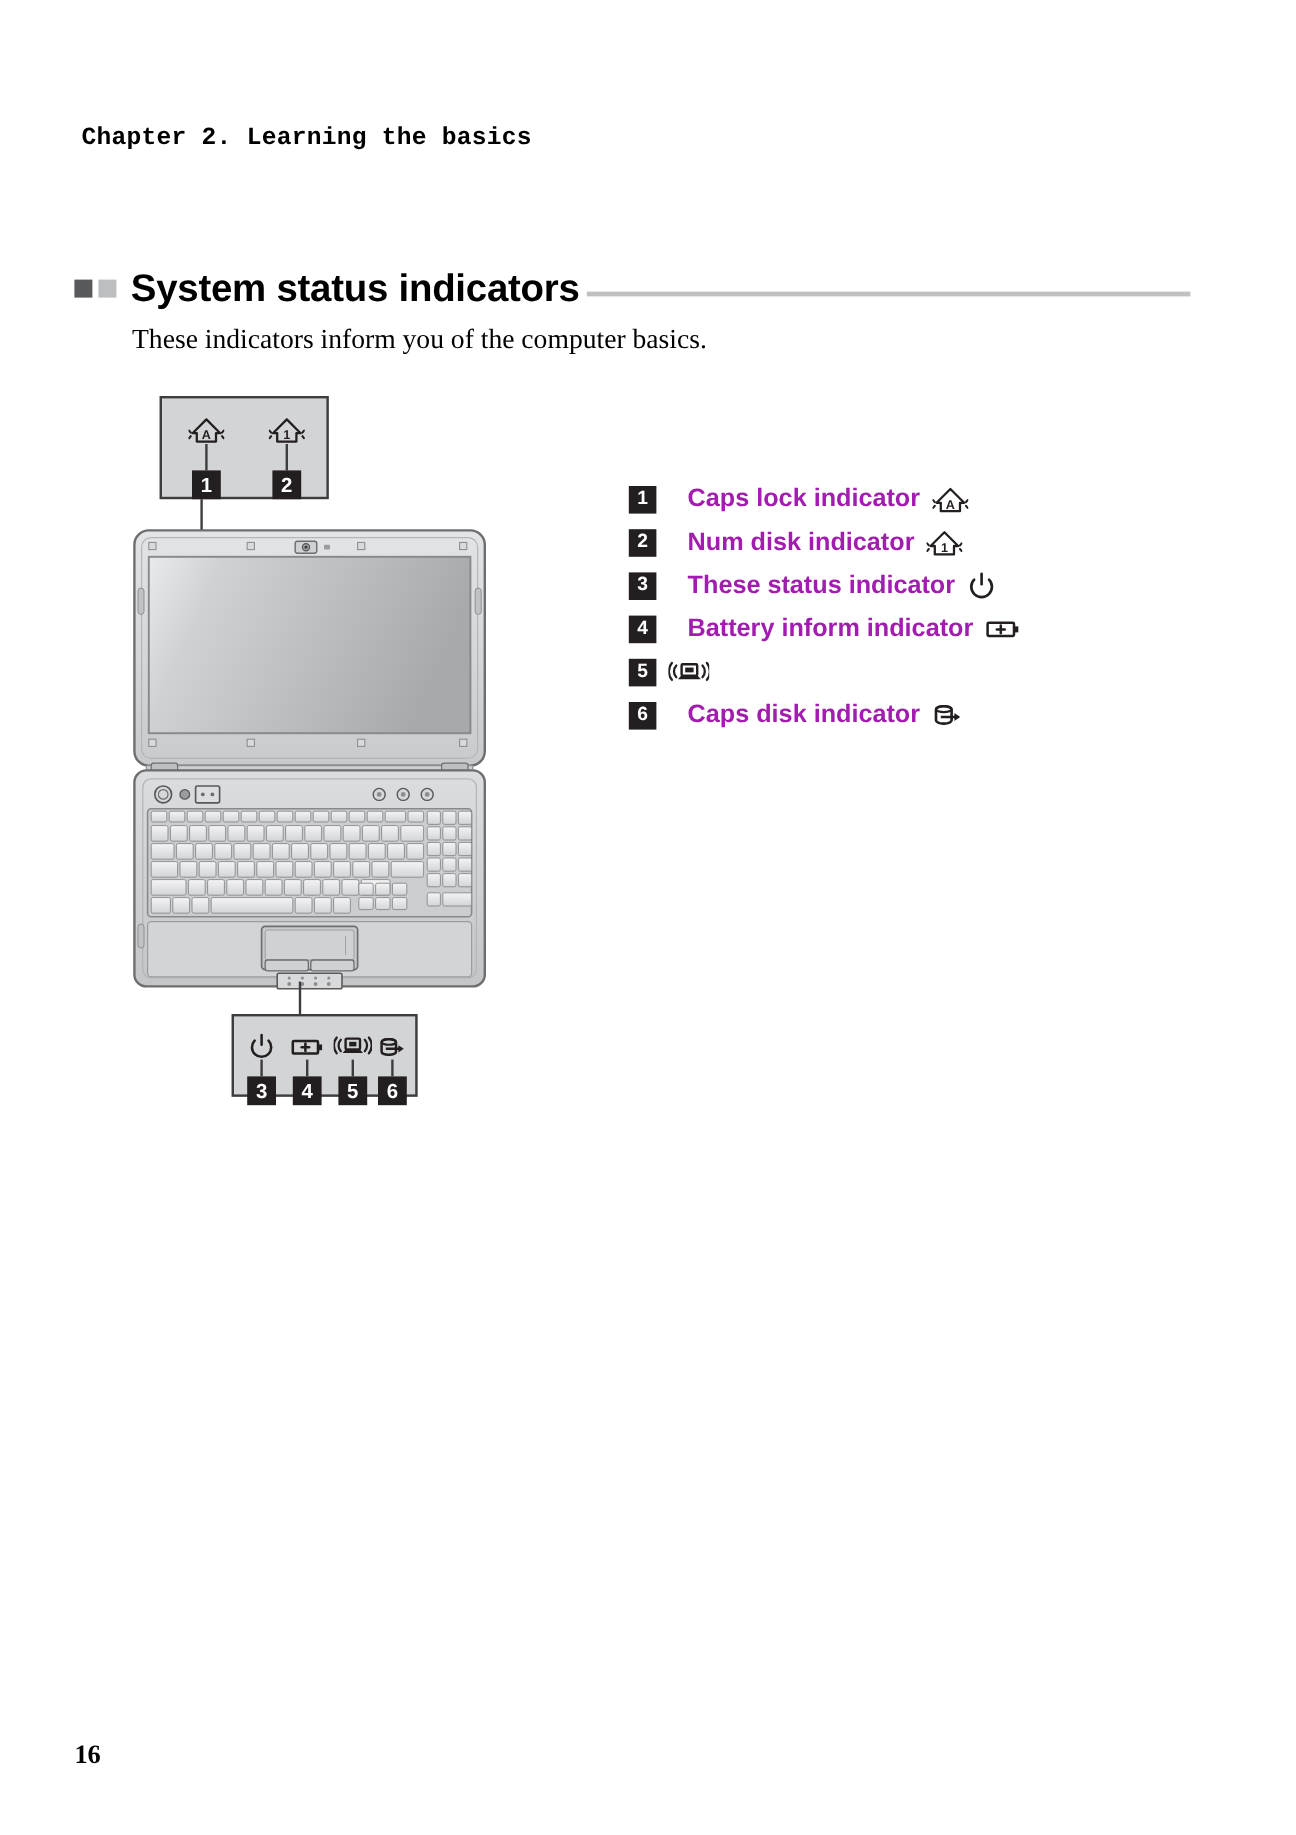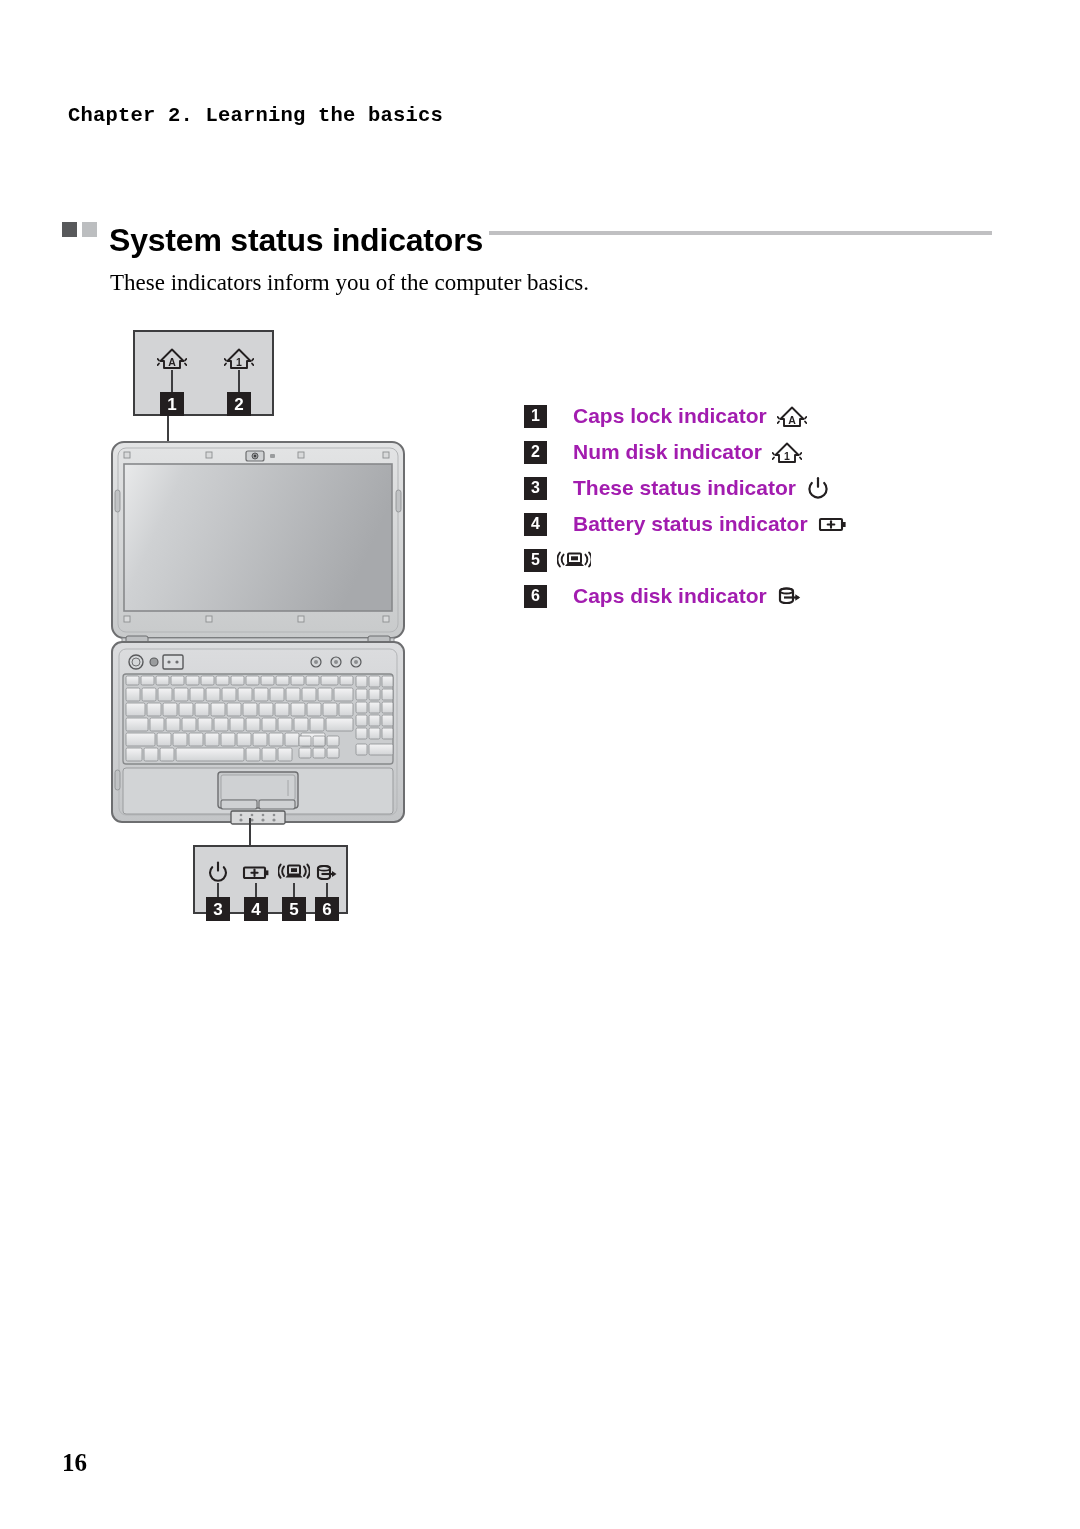--- a/index.html
+++ b/index.html
@@ -27,21 +27,21 @@
     letter-spacing: 0.2px;
     white-space: nowrap;
   }
 
   
   .section-heading {
     position: absolute;
     left: 62px;
     top: 222px;
     display: flex;
-    align-items: flex-start;
+    align-items: center;
     width: 930px;
   }
   .bullet-sq {
     width: 15px;
     height: 15px;
     flex: 0 0 auto;
   }
   .bullet-dark { background: #58595b; margin-right: 5px; }
   .bullet-light { background: #bcbec0; margin-right: 12px; }
   .section-title {
@@ -164,21 +164,21 @@
     height: 385px;
   }
 
   
   .page-number {
     position: absolute;
     left: 62px;
     top: 1449px;
     font-family: "Liberation Serif", serif;
     font-weight: bold;
-    font-size: 25px;
+    font-size: 22px;
     color: #000;
   }
 </style>
 </head>
 <body>
 
 <div class="chapter-header">Chapter 2. Learning the basics</div>
 
 <div class="section-heading">
   <span class="bullet-sq bullet-dark"></span>
@@ -530,21 +530,21 @@
     <span class="legend-icon">
       <svg width="24" height="24" viewBox="0 0 24 24">
         <path d="M5.8 7 A8.6 8.6 0 1 0 18.2 7" fill="none" stroke="#231f20" stroke-width="2.2" stroke-linecap="round"></path>
         <line x1="12" y1="2.2" x2="12" y2="10.8" stroke="#231f20" stroke-width="2.2" stroke-linecap="round"></line>
       </svg>
     </span>
   </div>
 
   <div class="legend-row">
     <span class="legend-badge">4</span>
-    <span class="legend-label">Battery status indicator</span>
+    <span class="legend-label">Battery inform indicator</span>
     <span class="legend-icon">
       <svg width="30" height="22" viewBox="0 0 30 22">
         <rect x="2" y="6" width="22" height="11" rx="1" fill="none" stroke="#231f20" stroke-width="2.1"></rect>
         <rect x="24.4" y="9" width="3.2" height="5" fill="#231f20"></rect>
         <line x1="13" y1="8.2" x2="13" y2="14.8" stroke="#231f20" stroke-width="2.1" stroke-linecap="round"></line>
         <line x1="9.7" y1="11.5" x2="16.3" y2="11.5" stroke="#231f20" stroke-width="2.1" stroke-linecap="round"></line>
       </svg>
     </span>
   </div>
 

